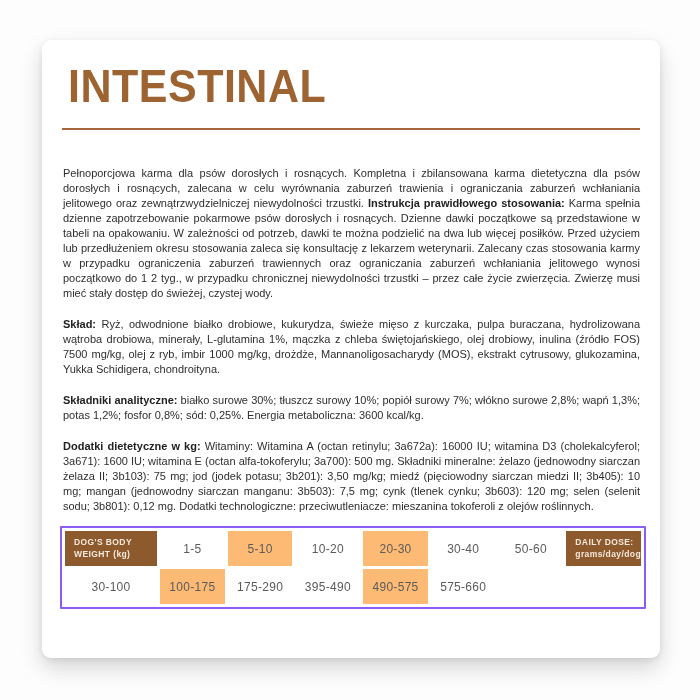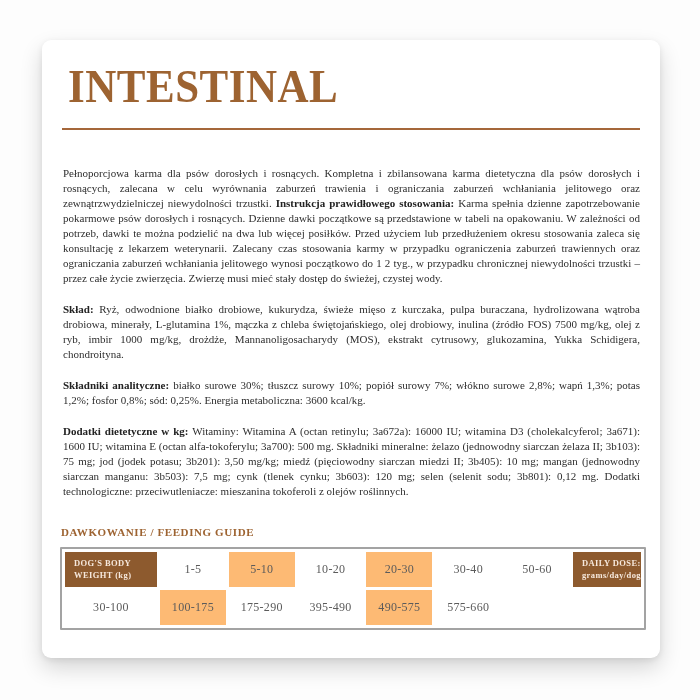--- a/index.html
+++ b/index.html
@@ -1,29 +1,29 @@
 <!DOCTYPE html>
 <html><head>
 <meta charset="utf-8">
 <style>
   html,body{margin:0;padding:0;width:700px;height:700px;background:#fdfdfd;
     font-family:"Liberation Sans","DejaVu Sans",sans-serif;overflow:hidden;}
   .card{position:absolute;left:42px;top:40px;width:618px;height:618px;background:#ffffff;
-    border-radius:9px;box-shadow:0 10px 22px rgba(0,0,0,.16),0 2px 6px rgba(0,0,0,.08);font-family:Liberation Serif, serif;}
+    border-radius:9px;box-shadow:0 10px 22px rgba(0,0,0,.16),0 2px 6px rgba(0,0,0,.08);}
   .card-inner{position:relative;width:100%;height:100%;}
   .title{position:absolute;left:26px;top:24px;font-size:43px;font-weight:800;
     letter-spacing:.5px;color:#9d6331;line-height:1;transform:scaleY(1.06);transform-origin:top left;}
   .title-rule{position:absolute;left:20px;right:20px;top:88px;height:2px;background:#a5673a;}
   .textblock{position:absolute;left:21px;right:20px;top:110px;font-size:11px;line-height:15px;
     color:#2e2e2e;text-align:justify;}
   .textblock p{margin:16px 0 5px 0;}
   .textblock b{color:#222;}
   .feeding{position:absolute;left:18px;width:586px;top:486px;}
   .feeding-heading{font-size:11px;font-weight:700;color:#9d6331;letter-spacing:.6px;margin:0 0 9px 1px;}
-  .ftable{border:2px solid #a3a3a3;background:#ffffff;padding:3px;display:grid;
+  .ftable{border:2px solid #8b5cf6;background:#ffffff;padding:3px;display:grid;
     grid-template-columns:92px repeat(7,1fr);grid-auto-rows:35px;gap:3px;border-radius:1px;}
   .hcell{background:#8d5a2e;color:#f6e8dc;font-weight:700;font-size:8.5px;letter-spacing:.4px;
     display:flex;flex-direction:column;justify-content:center;padding-left:9px;line-height:1.35;}
   .dcell{display:flex;align-items:center;justify-content:center;font-size:12px;color:#5b5b5b;
     letter-spacing:.3px;}
   .dcell.pink{background:#fdba74;}
 </style>
 </head>
 <body>
 
@@ -34,21 +34,20 @@
     <div class="title-rule"></div>
 
     <div class="textblock">
       <p><span>Pełnoporcjowa karma dla psów dorosłych i rosnących. Kompletna i zbilansowana karma dietetyczna dla psów dorosłych i rosnących, zalecana w celu wyrównania zaburzeń trawienia i ograniczania zaburzeń wchłaniania jelitowego oraz zewnątrzwydzielniczej niewydolności trzustki. </span><b>Instrukcja prawidłowego stosowania:</b><span> Karma spełnia dzienne zapotrzebowanie pokarmowe psów dorosłych i rosnących. Dzienne dawki początkowe są przedstawione w tabeli na opakowaniu. W zależności od potrzeb, dawki te można podzielić na dwa lub więcej posiłków. Przed użyciem lub przedłużeniem okresu stosowania zaleca się konsultację z lekarzem weterynarii. Zalecany czas stosowania karmy w przypadku ograniczenia zaburzeń trawiennych oraz ograniczania zaburzeń wchłaniania jelitowego wynosi początkowo do 1 2 tyg., w przypadku chronicznej niewydolności trzustki – przez całe życie zwierzęcia. Zwierzę musi mieć stały dostęp do świeżej, czystej wody.</span></p>
       <p><b>Skład:</b><span> Ryż, odwodnione białko drobiowe, kukurydza, świeże mięso z kurczaka, pulpa buraczana, hydrolizowana wątroba drobiowa, minerały, L-glutamina 1%, mączka z chleba świętojańskiego, olej drobiowy, inulina (źródło FOS) 7500 mg/kg, olej z ryb, imbir 1000 mg/kg, drożdże, Mannanoligosacharydy (MOS), ekstrakt cytrusowy, glukozamina, Yukka Schidigera, chondroityna.</span></p>
       <p><b>Składniki analityczne:</b><span> białko surowe 30%; tłuszcz surowy 10%; popiół surowy 7%; włókno surowe 2,8%; wapń 1,3%; potas 1,2%; fosfor 0,8%; sód: 0,25%. Energia metaboliczna: 3600 kcal/kg.</span></p>
       <p><b>Dodatki dietetyczne w kg:</b><span> Witaminy: Witamina A (octan retinylu; 3a672a): 16000 IU; witamina D3 (cholekalcyferol; 3a671): 1600 IU; witamina E (octan alfa-tokoferylu; 3a700): 500 mg. Składniki mineralne: żelazo (jednowodny siarczan żelaza II; 3b103): 75 mg; jod (jodek potasu; 3b201): 3,50 mg/kg; miedź (pięciowodny siarczan miedzi II; 3b405): 10 mg; mangan (jednowodny siarczan manganu: 3b503): 7,5 mg; cynk (tlenek cynku; 3b603): 120 mg; selen (selenit sodu; 3b801): 0,12 mg. Dodatki technologiczne: przeciwutleniacze: mieszanina tokoferoli z olejów roślinnych.</span></p>
     </div>
 
     <div class="feeding">
-      <div class="feeding-heading">DAWKOWANIE / FEEDING GUIDE</div>
       <div class="ftable" id="ftable">
         <div class="hcell">
           <span>DOG'S BODY</span>
           <span>WEIGHT (kg)</span>
         </div>
 
         <div class="dcell">1-5</div>
           <div class="dcell pink">5-10</div>
           <div class="dcell">10-20</div>
           <div class="dcell pink">20-30</div>

